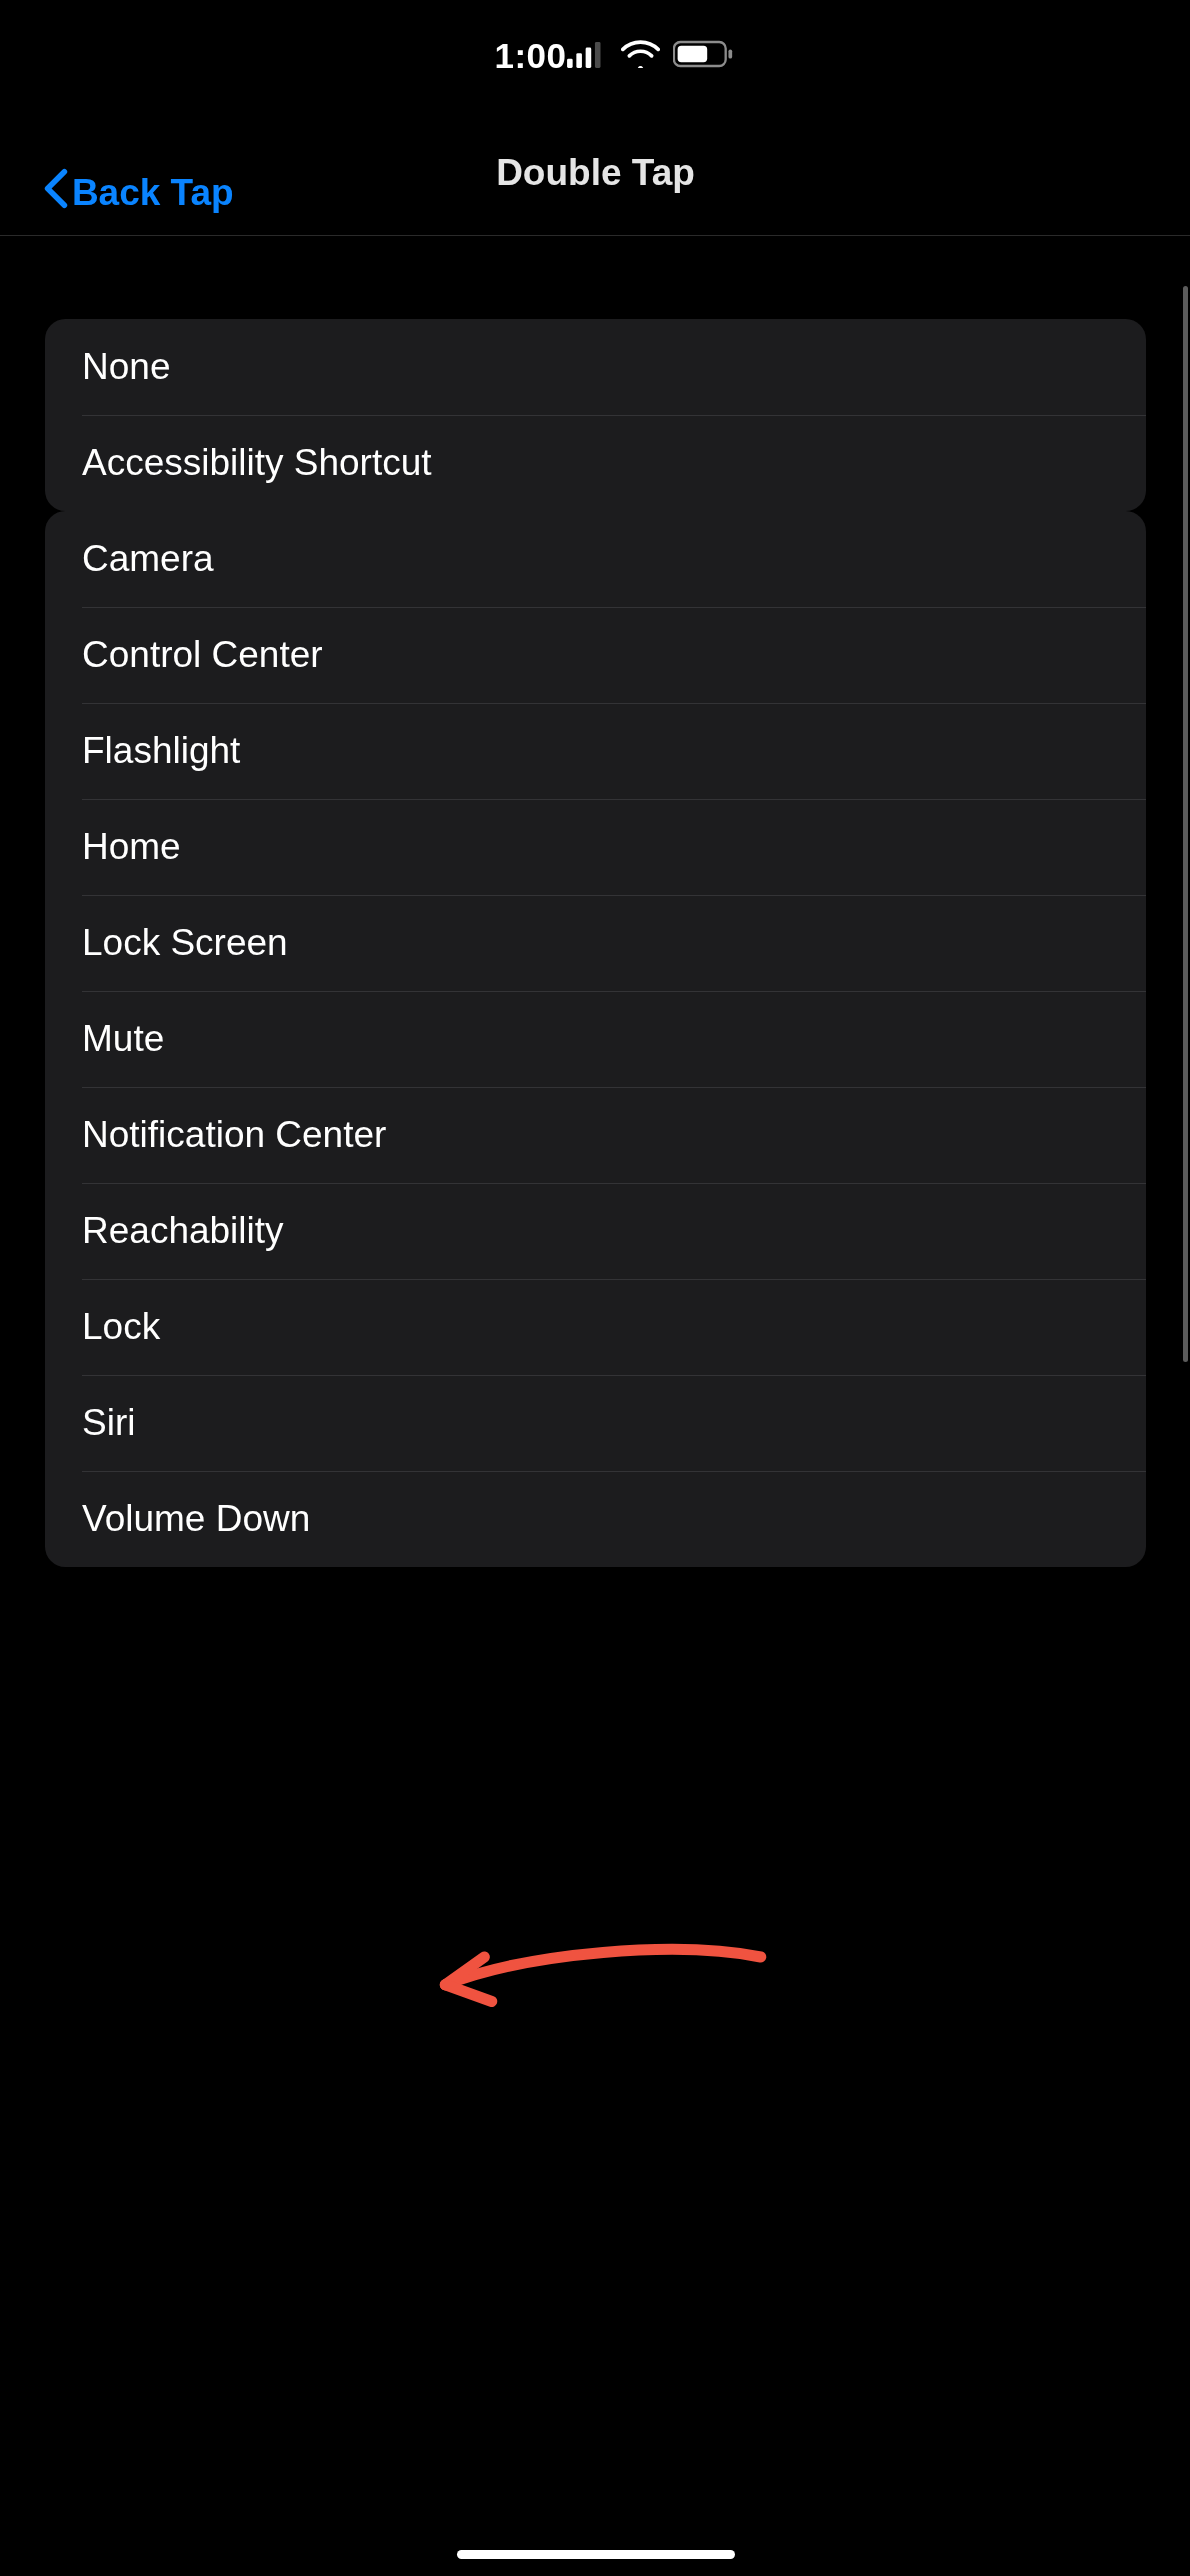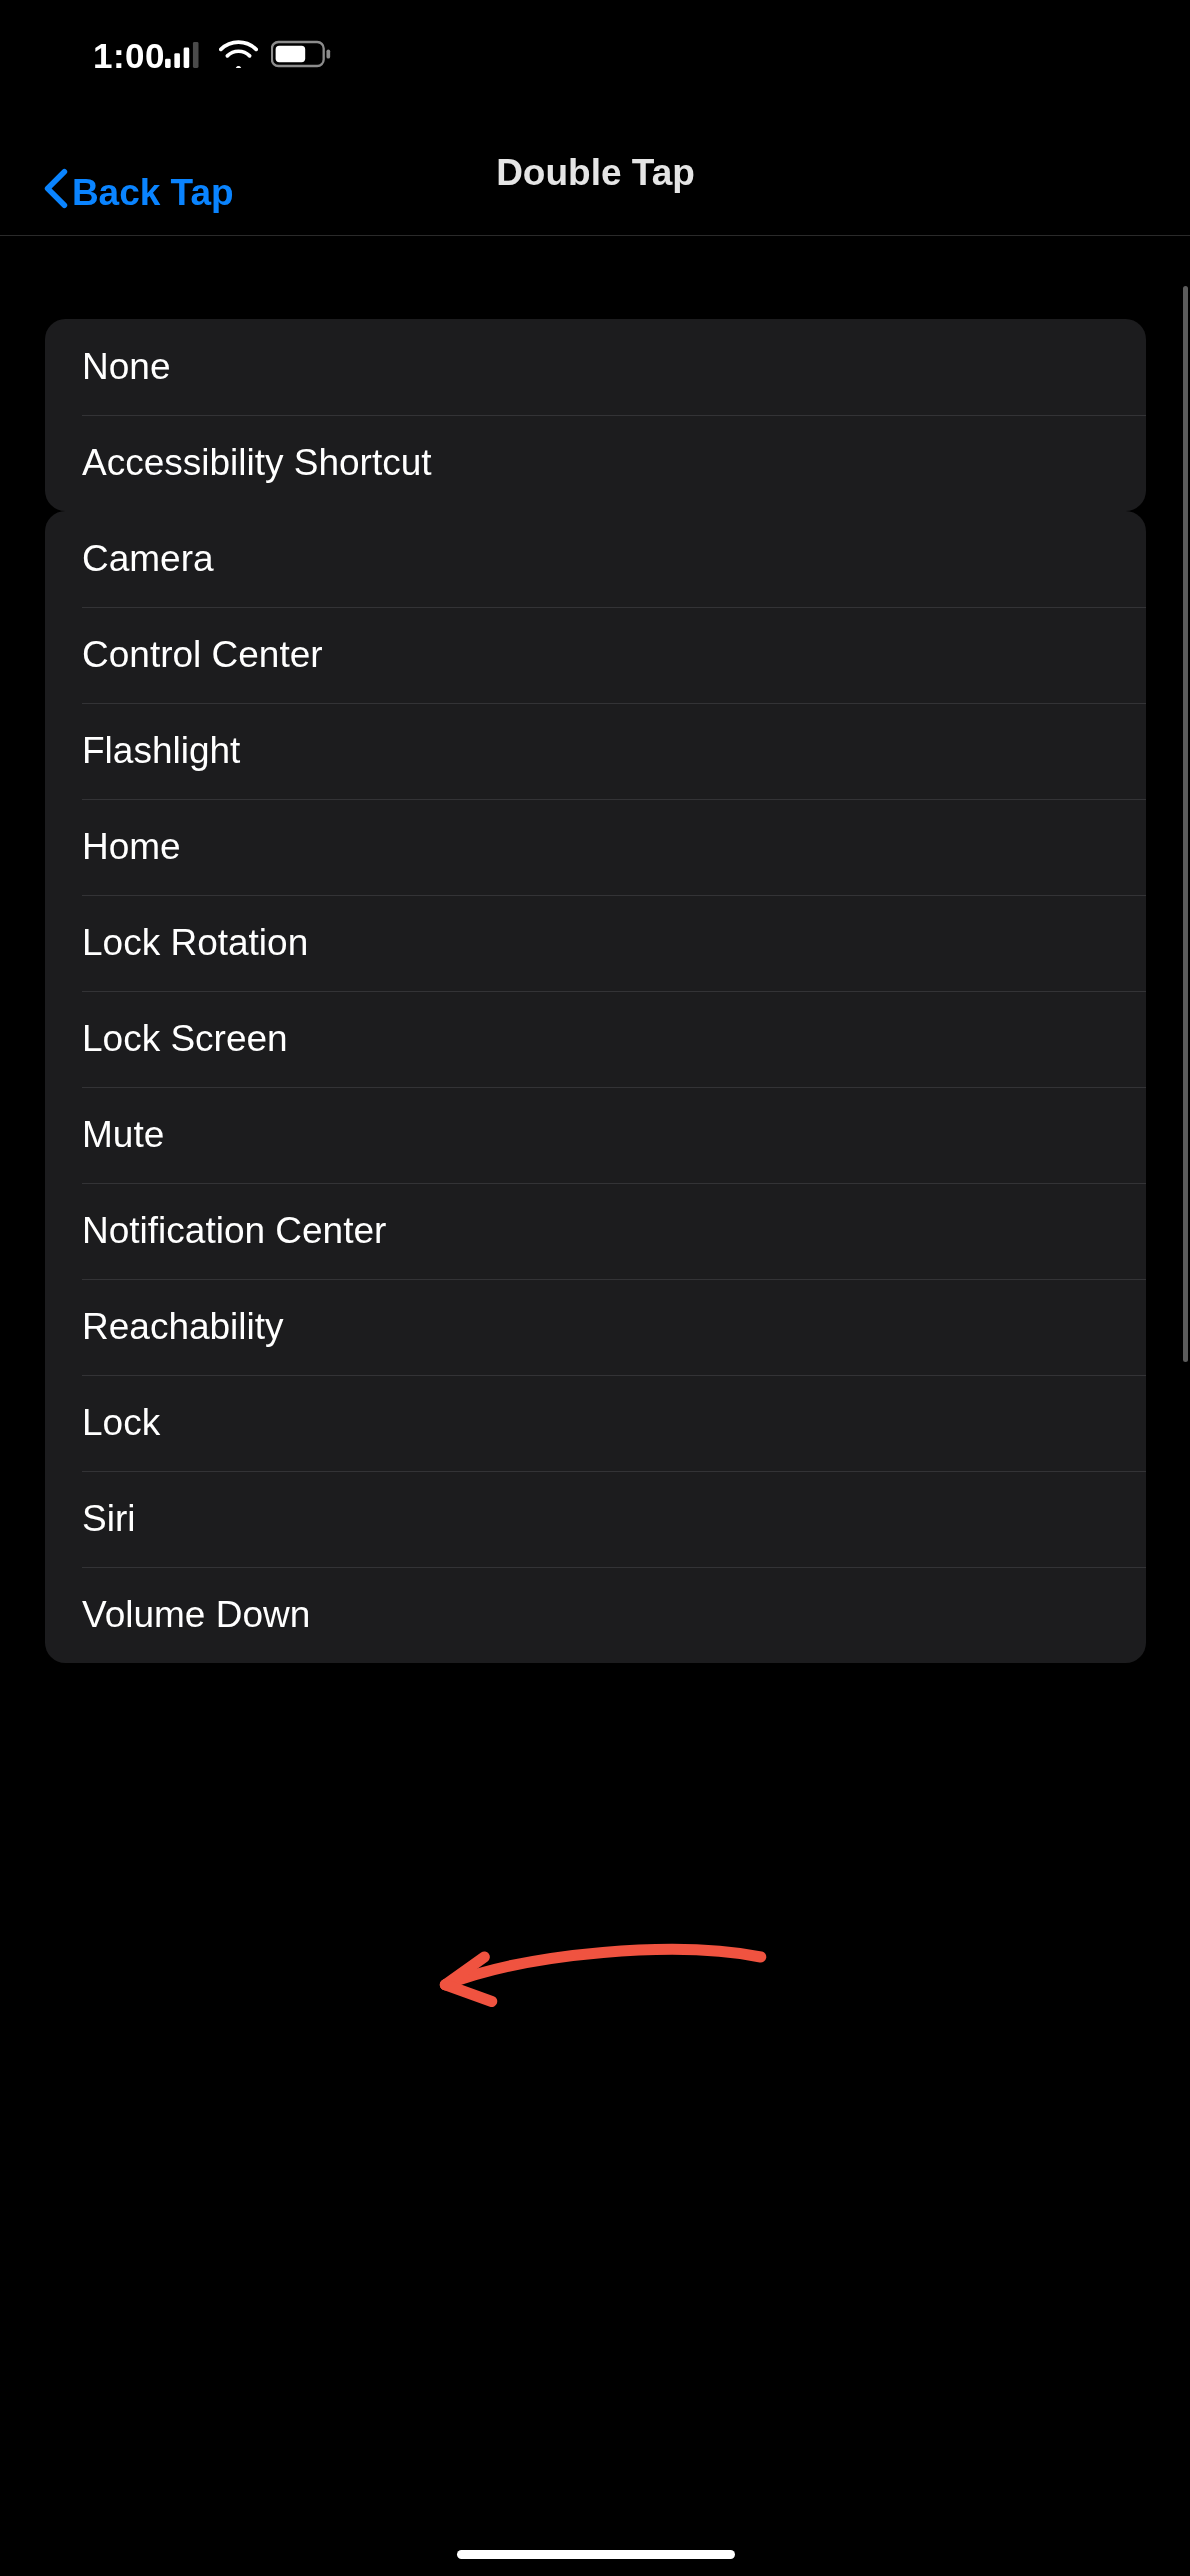--- a/index.html
+++ b/index.html
@@ -10,21 +10,21 @@
       font-family: -apple-system, BlinkMacSystemFont, "Helvetica Neue", sans-serif;
       color: #ffffff;
       overflow: hidden;
       position: relative;
     }
 
     
     .status-bar {
       height: 111px;
       display: flex;
-      justify-content: flex-start;
+      justify-content: center;
       align-items: center;
       padding: 0 56px 0 93px;
       font-weight: 600;
       font-size: 35px;
     }
     .status-time { letter-spacing: 0.5px; }
     .status-right { display: flex; align-items: center; gap: 13px; }
 
     
     .nav-bar {
@@ -196,23 +196,20 @@
       <div class="row">
         <span>Control Center</span>
       </div>
       <div class="row">
         <span>Flashlight</span>
       </div>
       <div class="row">
         <span>Home</span>
       </div>
       <div class="row">
-        <span>Lock Rotation</span>
-      </div>
-      <div class="row">
         <span>Lock Screen</span>
       </div>
       <div class="row">
         <span>Mute</span>
       </div>
       <div class="row">
         <span>Notification Center</span>
       </div>
       <div class="row">
         <span>Reachability</span>

